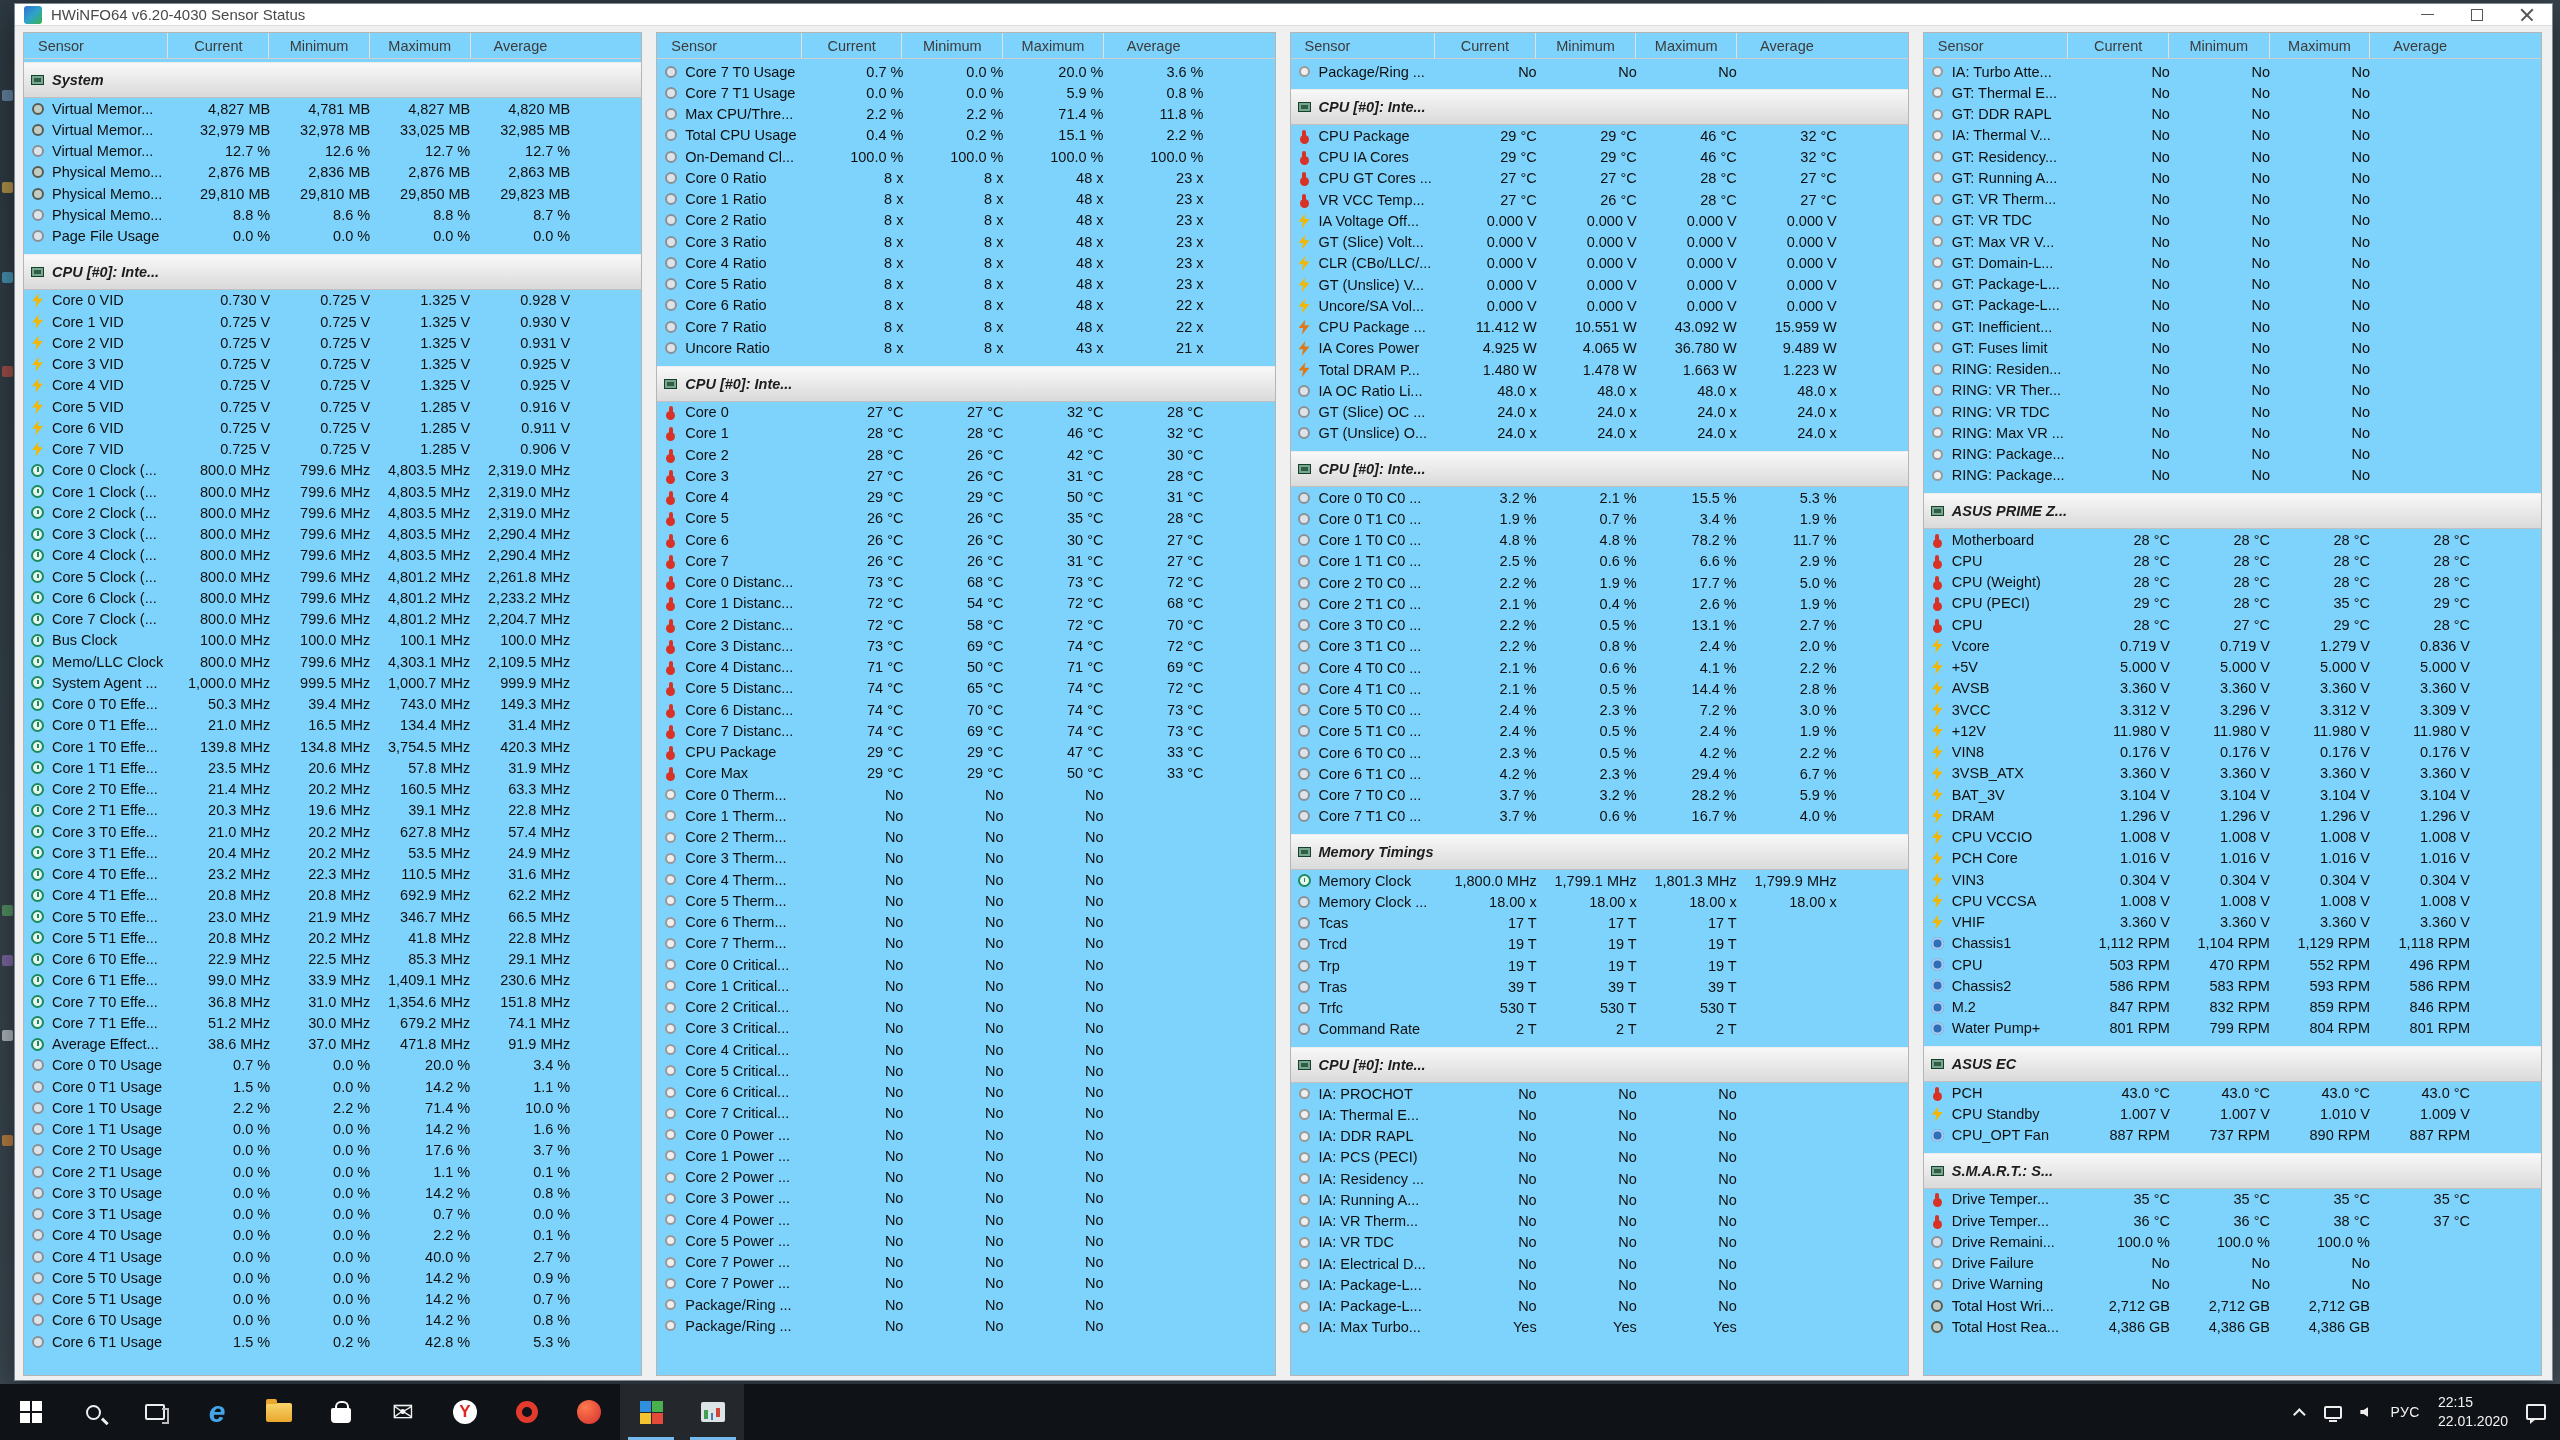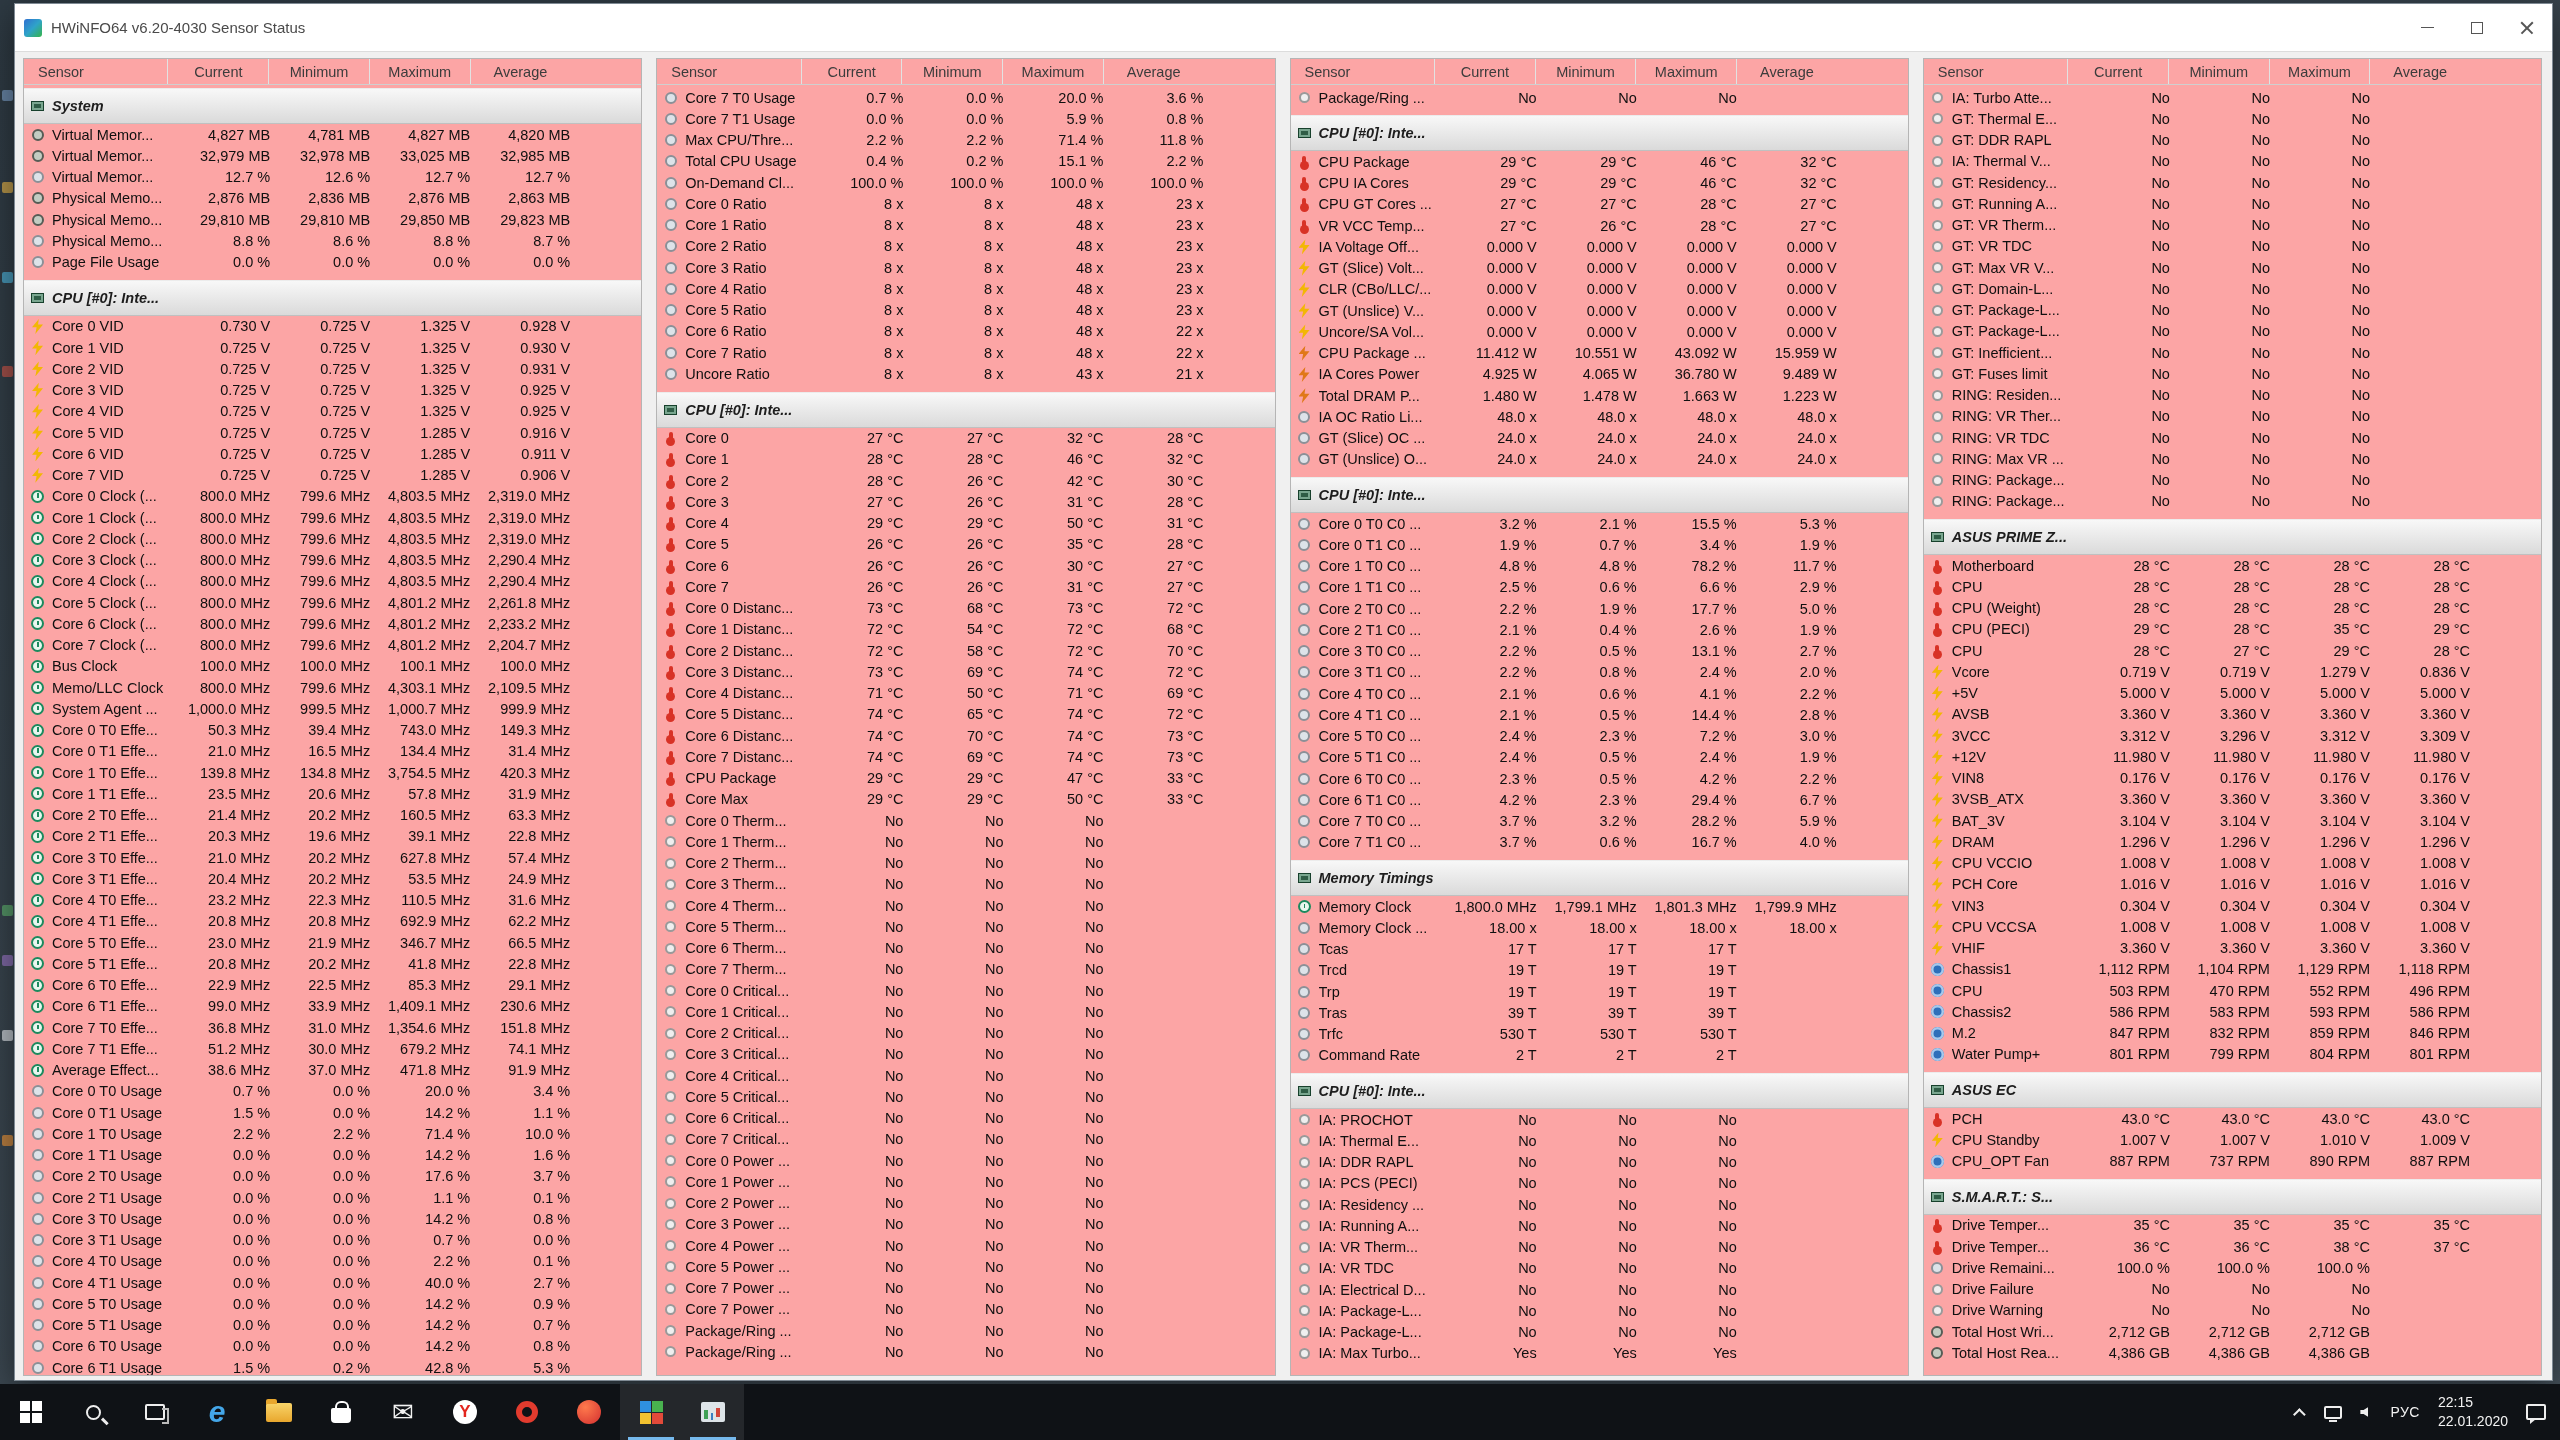--- a/index.html
+++ b/index.html
@@ -3,34 +3,34 @@
 <meta charset="utf-8">
 <style>
   * { margin:0; padding:0; box-sizing:border-box; }
   html,body { width:2560px; height:1440px; overflow:hidden; font-family:"Liberation Sans",sans-serif; }
   #screen { position:relative; width:2560px; height:1440px; background:linear-gradient(160deg,#2e3a43,#46525c); overflow:hidden; }
   .desk-ico { position:absolute; left:2px; width:11px; height:11px; border-radius:2px; opacity:.85; }
 
   
   .window { position:absolute; left:14px; top:3px; right:7px; bottom:59px; background:#f0f0f0;
             border:1px solid #7f8a94; box-shadow:0 10px 36px rgba(0,0,0,.5); display:flex; flex-direction:column; }
-  .titlebar { height:48px; background:#ffffff; display:flex; align-items:center; padding-left:9px; border-bottom:1px solid #dcdcdc; flex:0 0 auto; }
+  .titlebar { height:22px; background:#ffffff; display:flex; align-items:center; padding-left:9px; border-bottom:1px solid #dcdcdc; flex:0 0 auto; }
   .app-icon { width:18px; height:18px; border-radius:3px; background:linear-gradient(135deg,#2f6fd0 0%,#2fa3c9 50%,#35b44a 100%); margin-right:9px; }
   .title { font-size:15px; color:#4a4a4a; }
   .winbtns { margin-left:auto; display:flex; height:100%; }
   .winbtn { width:50px; display:flex; align-items:center; justify-content:center; }
   .glyph-min { width:13px; height:1.5px; background:#555; }
   .glyph-max { width:12px; height:12px; border:1.5px solid #555; }
   .glyph-x { position:relative; width:14px; height:14px; }
   .glyph-x::before,.glyph-x::after { content:""; position:absolute; left:-1px; top:6px; width:16px; height:1.6px; background:#555; }
   .glyph-x::before { transform:rotate(45deg);} .glyph-x::after { transform:rotate(-45deg);}
 
   
   .wbody { flex:1 1 auto; display:flex; gap:14px; padding:6px 10px 4px 8px; overflow:hidden; }
-  .panel { flex:1; background:#fca5a5; border:1px solid #b5b5b5; display:flex; flex-direction:column; overflow:hidden; }
+  .panel { flex:1; background:#7dd3fc; border:1px solid #b5b5b5; display:flex; flex-direction:column; overflow:hidden; }
   .phead { display:flex; height:26px; flex:0 0 auto; border-bottom:1px solid #cfcfcf; color:#3c3c3c; font-size:14.5px; align-items:stretch; padding-right:11.5%; }
   .hc { display:flex; align-items:center; }
   .hc.sensor { flex:0 0 calc(27% - 4px); padding-left:14px; }
   .hc.val { flex:1; justify-content:center; border-left:1px solid #e2e2e2; }
   .rows { flex:1; overflow:hidden; font-size:14.5px; color:#101010; padding-top:2px; }
   .row { display:flex; align-items:center; height:21.25px; padding-left:5px; padding-right:11.5%; white-space:nowrap; }
   .row .lbl { flex:0 0 calc(27% - 28px); overflow:hidden; }
   .row .v { flex:1; text-align:right; }
   .sec { display:flex; align-items:center; height:36px; margin-top:7px; padding-left:5px;
          background:linear-gradient(#f8f8f8,#dadada); border-top:1px solid #ececec; border-bottom:1px solid #c0c0c0;

